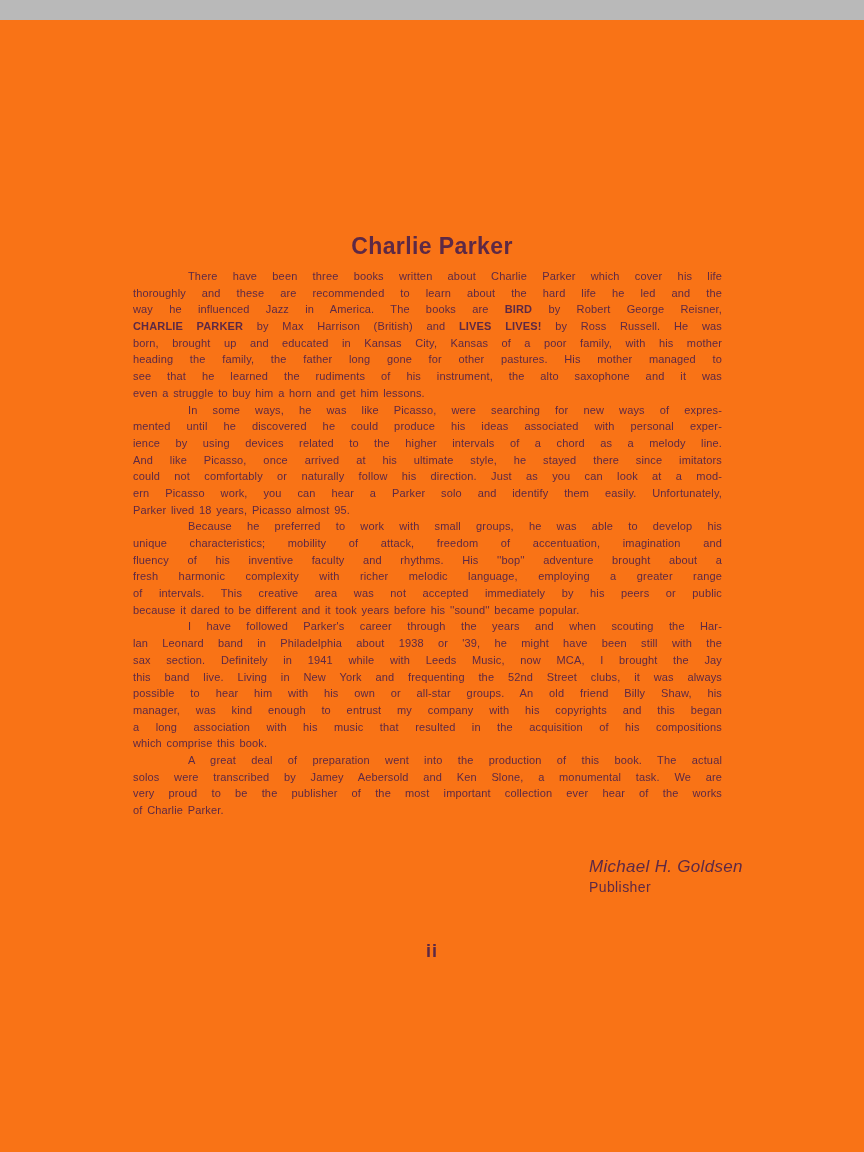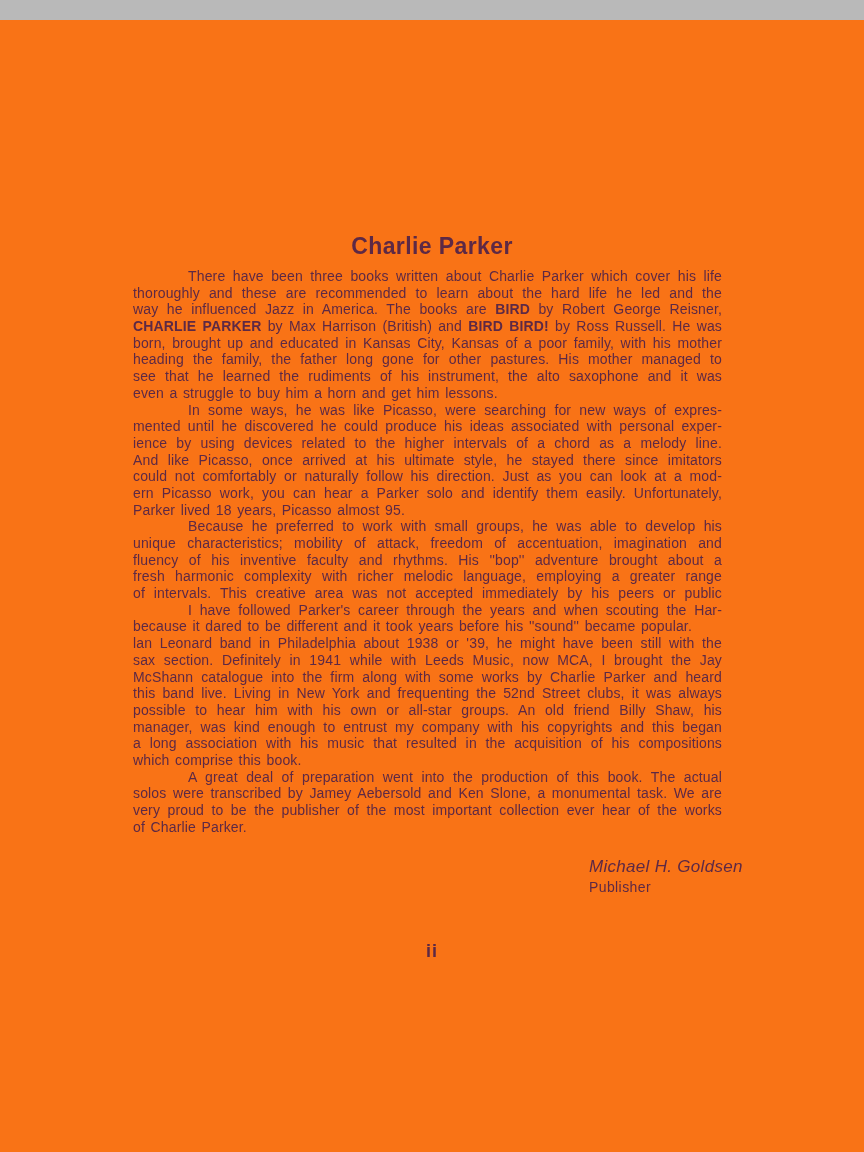--- a/index.html
+++ b/index.html
@@ -25,21 +25,21 @@
     text-align: center;
     font-size: 23px;
     font-weight: 700;
     letter-spacing: 0.4px;
   }
   .body-text {
     position: absolute;
     top: 248px;
     left: 133px;
     width: 589px;
-    font-size: 14px;
+    font-size: 11px;
     letter-spacing: 0.15px;
     word-spacing: 1.5px;
   }
   .body-text .line {
     height: 16.7px;
     line-height: 16.7px;
     text-align: justify;
     text-align-last: justify;
     white-space: nowrap;
   }
@@ -84,42 +84,41 @@
 <body>
 
 <div class="page">
 
   <div class="page-title">Charlie Parker</div>
 
   <div class="body-text">
       <div class="line first"><span>There have been three books written about Charlie Parker which cover his life</span></div>
       <div class="line"><span>thoroughly and these are recommended to learn about the hard life he led and the</span></div>
       <div class="line"><span>way he influenced Jazz in America. The books are </span><span class="bold">BIRD</span><span> by Robert George Reisner,</span></div>
-      <div class="line"><span class="bold">CHARLIE PARKER</span><span> by Max Harrison (British) and </span><span class="bold">BIRD BIRD!</span><span> by Ross Russell. He was</span></div>
+      <div class="line"><span class="bold">CHARLIE PARKER</span><span> by Max Harrison (British) and </span><span class="bold">LIVES LIVES!</span><span> by Ross Russell. He was</span></div>
       <div class="line"><span>born, brought up and educated in Kansas City, Kansas of a poor family, with his mother</span></div>
       <div class="line"><span>heading the family, the father long gone for other pastures. His mother managed to</span></div>
       <div class="line"><span>see that he learned the rudiments of his instrument, the alto saxophone and it was</span></div>
       <div class="line last"><span>even a struggle to buy him a horn and get him lessons.</span></div>
       <div class="line first"><span>In some ways, he was like Picasso, were searching for new ways of expres-</span></div>
       <div class="line"><span>mented until he discovered he could produce his ideas associated with personal exper-</span></div>
       <div class="line"><span>ience by using devices related to the higher intervals of a chord as a melody line.</span></div>
       <div class="line"><span>And like Picasso, once arrived at his ultimate style, he stayed there since imitators</span></div>
       <div class="line"><span>could not comfortably or naturally follow his direction. Just as you can look at a mod-</span></div>
       <div class="line"><span>ern Picasso work, you can hear a Parker solo and identify them easily. Unfortunately,</span></div>
       <div class="line last"><span>Parker lived 18 years, Picasso almost 95.</span></div>
       <div class="line first"><span>Because he preferred to work with small groups, he was able to develop his</span></div>
       <div class="line"><span>unique characteristics; mobility of attack, freedom of accentuation, imagination and</span></div>
       <div class="line"><span>fluency of his inventive faculty and rhythms. His ''bop'' adventure brought about a</span></div>
       <div class="line"><span>fresh harmonic complexity with richer melodic language, employing a greater range</span></div>
       <div class="line"><span>of intervals. This creative area was not accepted immediately by his peers or public</span></div>
+      <div class="line last"><span>because it dared to be different and it took years before his ''sound'' became popular.</span></div>
       <div class="line first"><span>I have followed Parker's career through the years and when scouting the Har-</span></div>
-      <div class="line last"><span>because it dared to be different and it took years before his ''sound'' became popular.</span></div>
       <div class="line"><span>lan Leonard band in Philadelphia about 1938 or '39, he might have been still with the</span></div>
       <div class="line"><span>sax section. Definitely in 1941 while with Leeds Music, now MCA, I brought the Jay</span></div>
-      <div class="line"><span>McShann catalogue into the firm along with some works by Charlie Parker and heard</span></div>
       <div class="line"><span>this band live. Living in New York and frequenting the 52nd Street clubs, it was always</span></div>
       <div class="line"><span>possible to hear him with his own or all-star groups. An old friend Billy Shaw, his</span></div>
       <div class="line"><span>manager, was kind enough to entrust my company with his copyrights and this began</span></div>
       <div class="line"><span>a long association with his music that resulted in the acquisition of his compositions</span></div>
       <div class="line last"><span>which comprise this book.</span></div>
       <div class="line first"><span>A great deal of preparation went into the production of this book. The actual</span></div>
       <div class="line"><span>solos were transcribed by Jamey Aebersold and Ken Slone, a monumental task. We are</span></div>
       <div class="line"><span>very proud to be the publisher of the most important collection ever hear of the works</span></div>
       <div class="line last"><span>of Charlie Parker.</span></div>
     </div>

